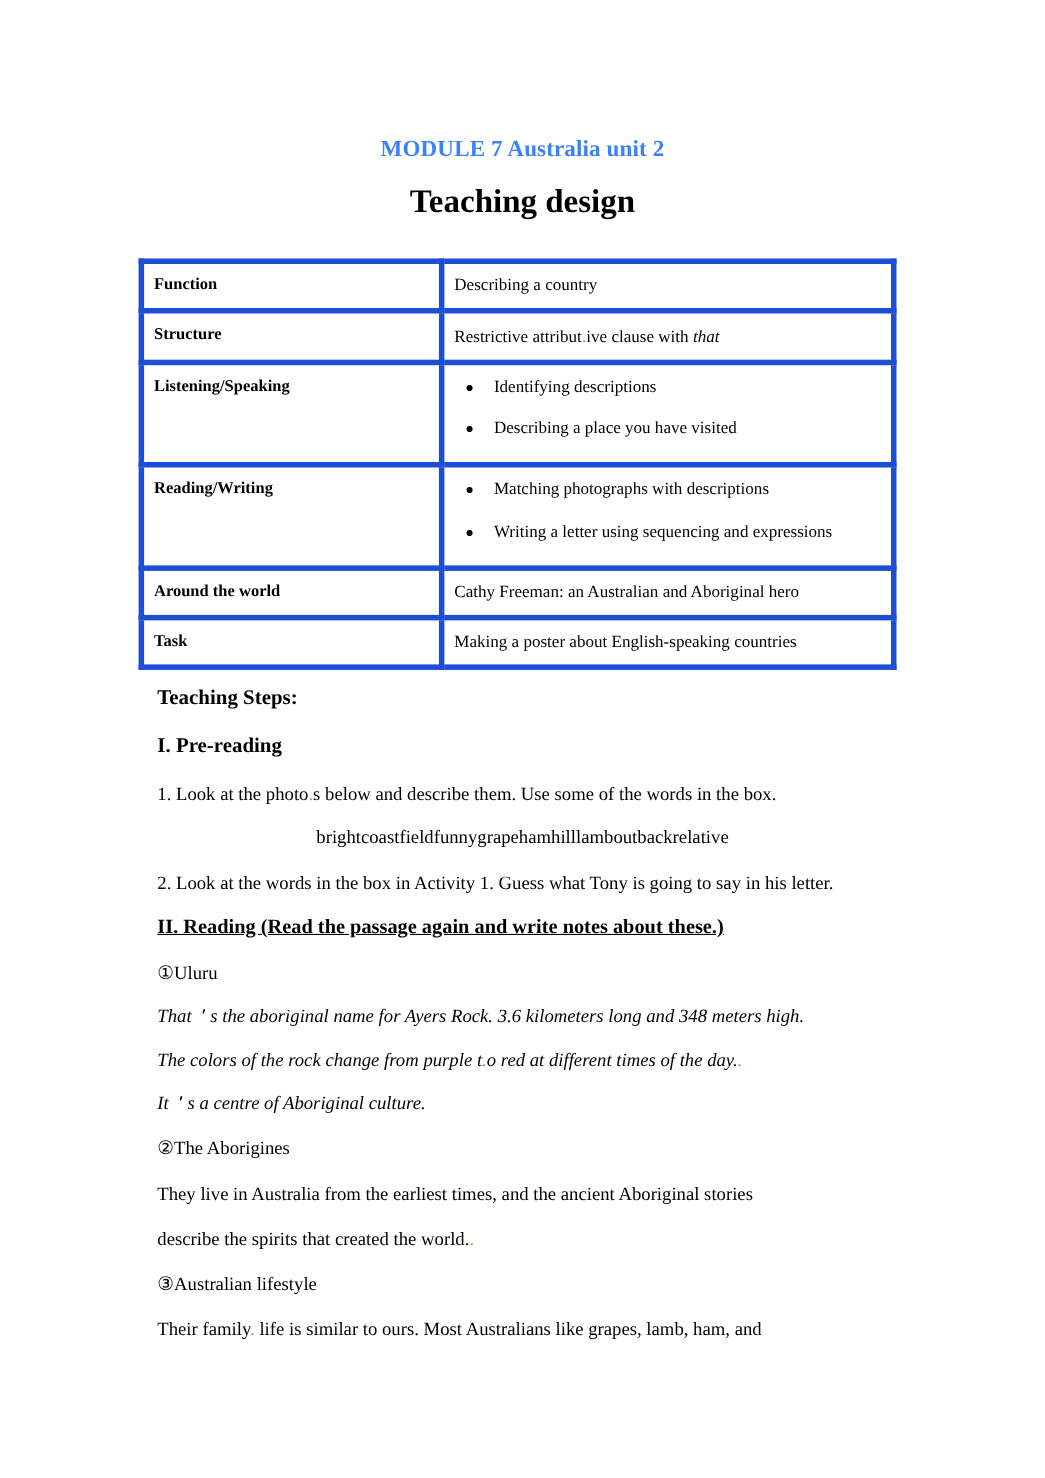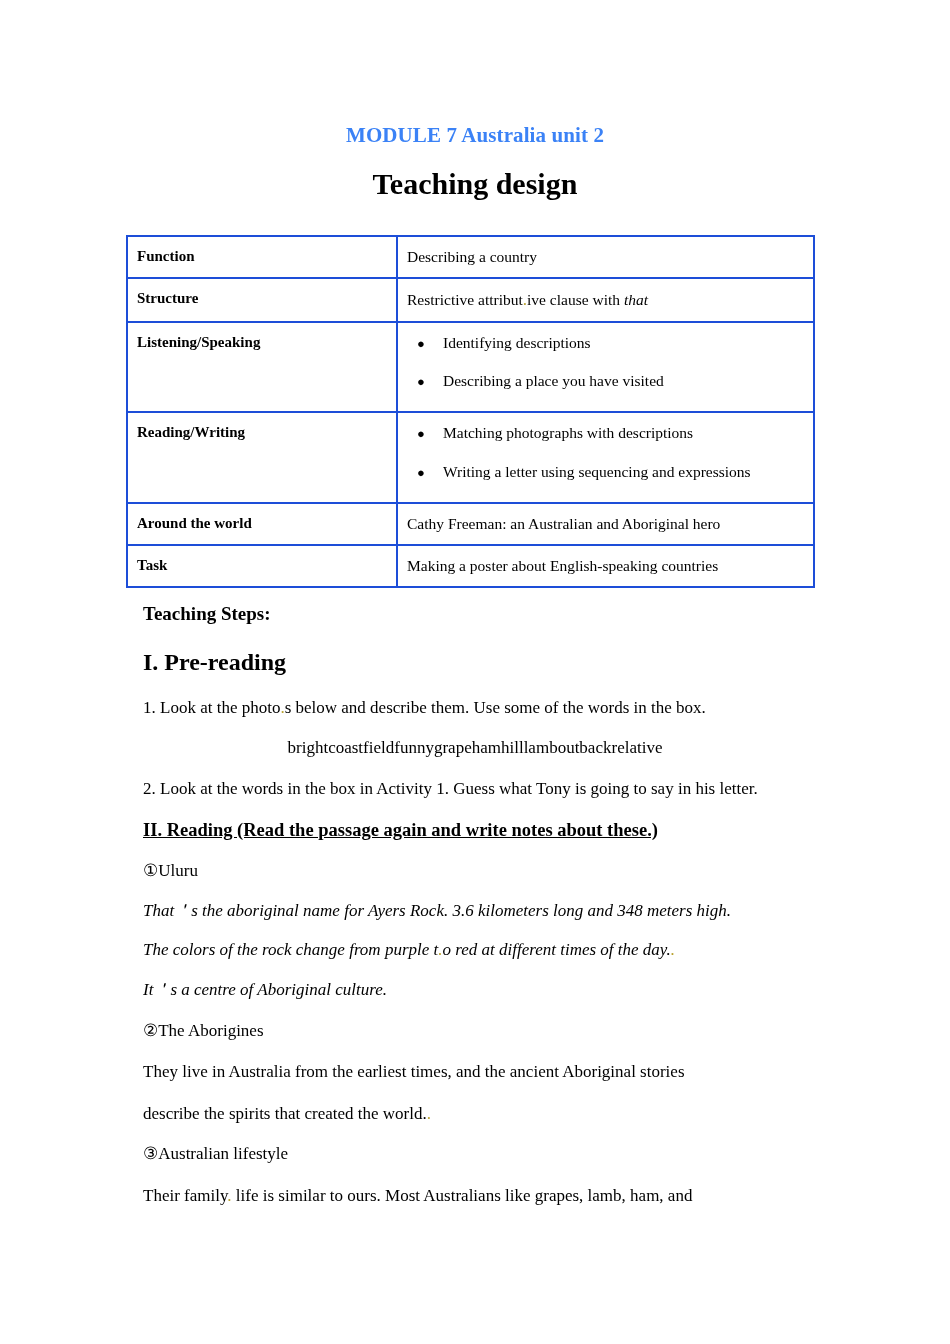--- a/index.html
+++ b/index.html
@@ -48,21 +48,21 @@
     margin: 0;
     padding-top: 35px;
     padding-left: 126px;
   }
   table.plan {
     border-collapse: collapse;
     width: 689px;
     table-layout: fixed;
   }
   table.plan td {
-    border: 2px solid #1d4ed8;
+    border: 5px solid #1d4ed8;
     vertical-align: top;
     padding: 8px 8px 8px 9px;
     line-height: 1.55;
   }
   table.plan td.k {
     width: 251px;
     font-weight: bold;
     font-size: 15px;
   }
   table.plan td.v {
@@ -93,21 +93,21 @@
     padding-top: 12px;
   }
   h2.steps {
     font-size: 19px;
     font-weight: bold;
     margin: 0;
     padding: 0 0 0 0;
     line-height: 1.5;
   }
   h2.sect {
-    font-size: 24px;
+    font-size: 19px;
     font-weight: bold;
     margin: 0;
     padding-top: 16px;
     line-height: 1.5;
   }
   h2.sect-wide {
     font-size: 18.5px;
     font-weight: bold;
     margin: 0;
     padding-top: 14px;

